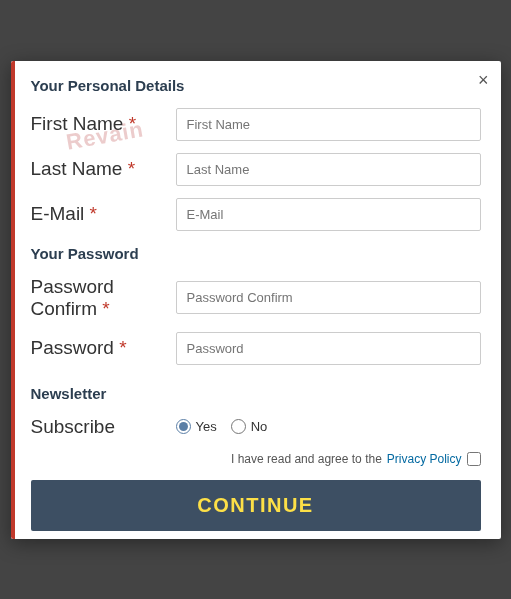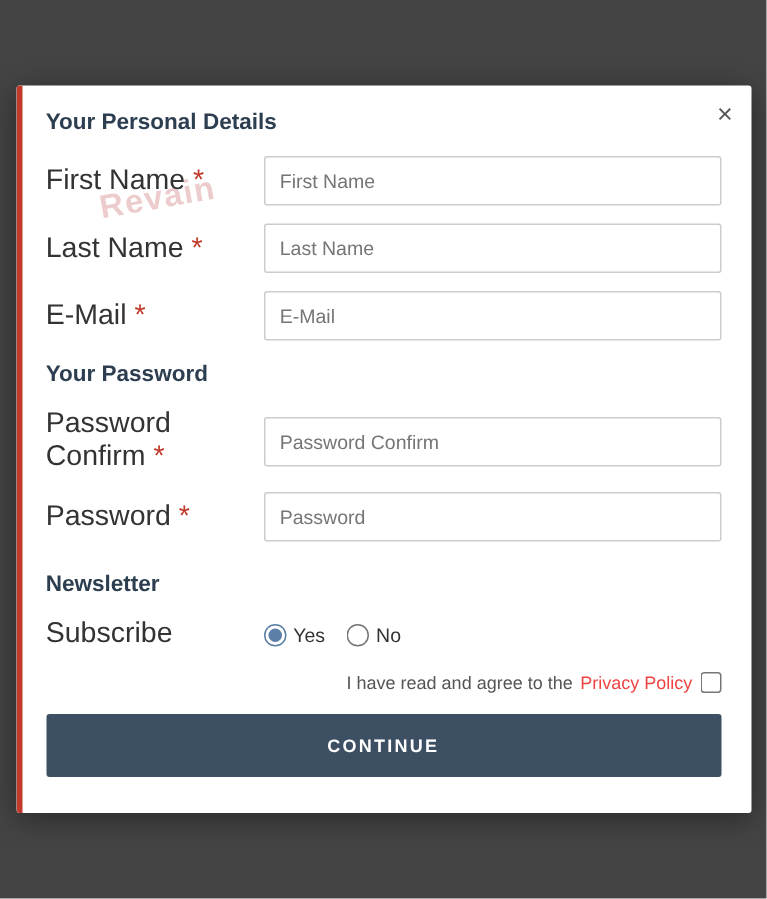--- a/index.html
+++ b/index.html
@@ -38,21 +38,21 @@
       right: 12px;
       font-size: 18px;
       cursor: pointer;
       color: #555;
       background: none;
       border: none;
       line-height: 1;
     }
 
     .modal-body {
-      padding: 16px 20px 24px 20px;
+      padding: 16px 20px 8px 20px;
     }
 
     .section-title {
       font-size: 15px;
       font-weight: bold;
       color: #2c3e50;
       margin-bottom: 14px;
     }
 
     .form-row {
@@ -115,38 +115,38 @@
       display: flex;
       justify-content: flex-end;
       align-items: center;
       margin: 14px 0 10px 0;
       font-size: 12px;
       color: #555;
       gap: 5px;
     }
 
     .policy-link {
-      color: #ef4444;
+      color: #0369a1;
       text-decoration: none;
     }
 
     .policy-checkbox {
       width: 14px;
       height: 14px;
       border: 1px solid #aaa;
       cursor: pointer;
     }
 
     .continue-btn {
       width: 100%;
       background: #3d4f63;
-      color: #ffffff;
+      color: #fde047;
       border: none;
       padding: 14px;
-      font-size: 12px;
+      font-size: 20px;
       font-weight: bold;
       letter-spacing: 1.5px;
       cursor: pointer;
       border-radius: 2px;
       margin-top: 4px;
     }
 
     .watermark {
       position: absolute;
       top: 62px;

